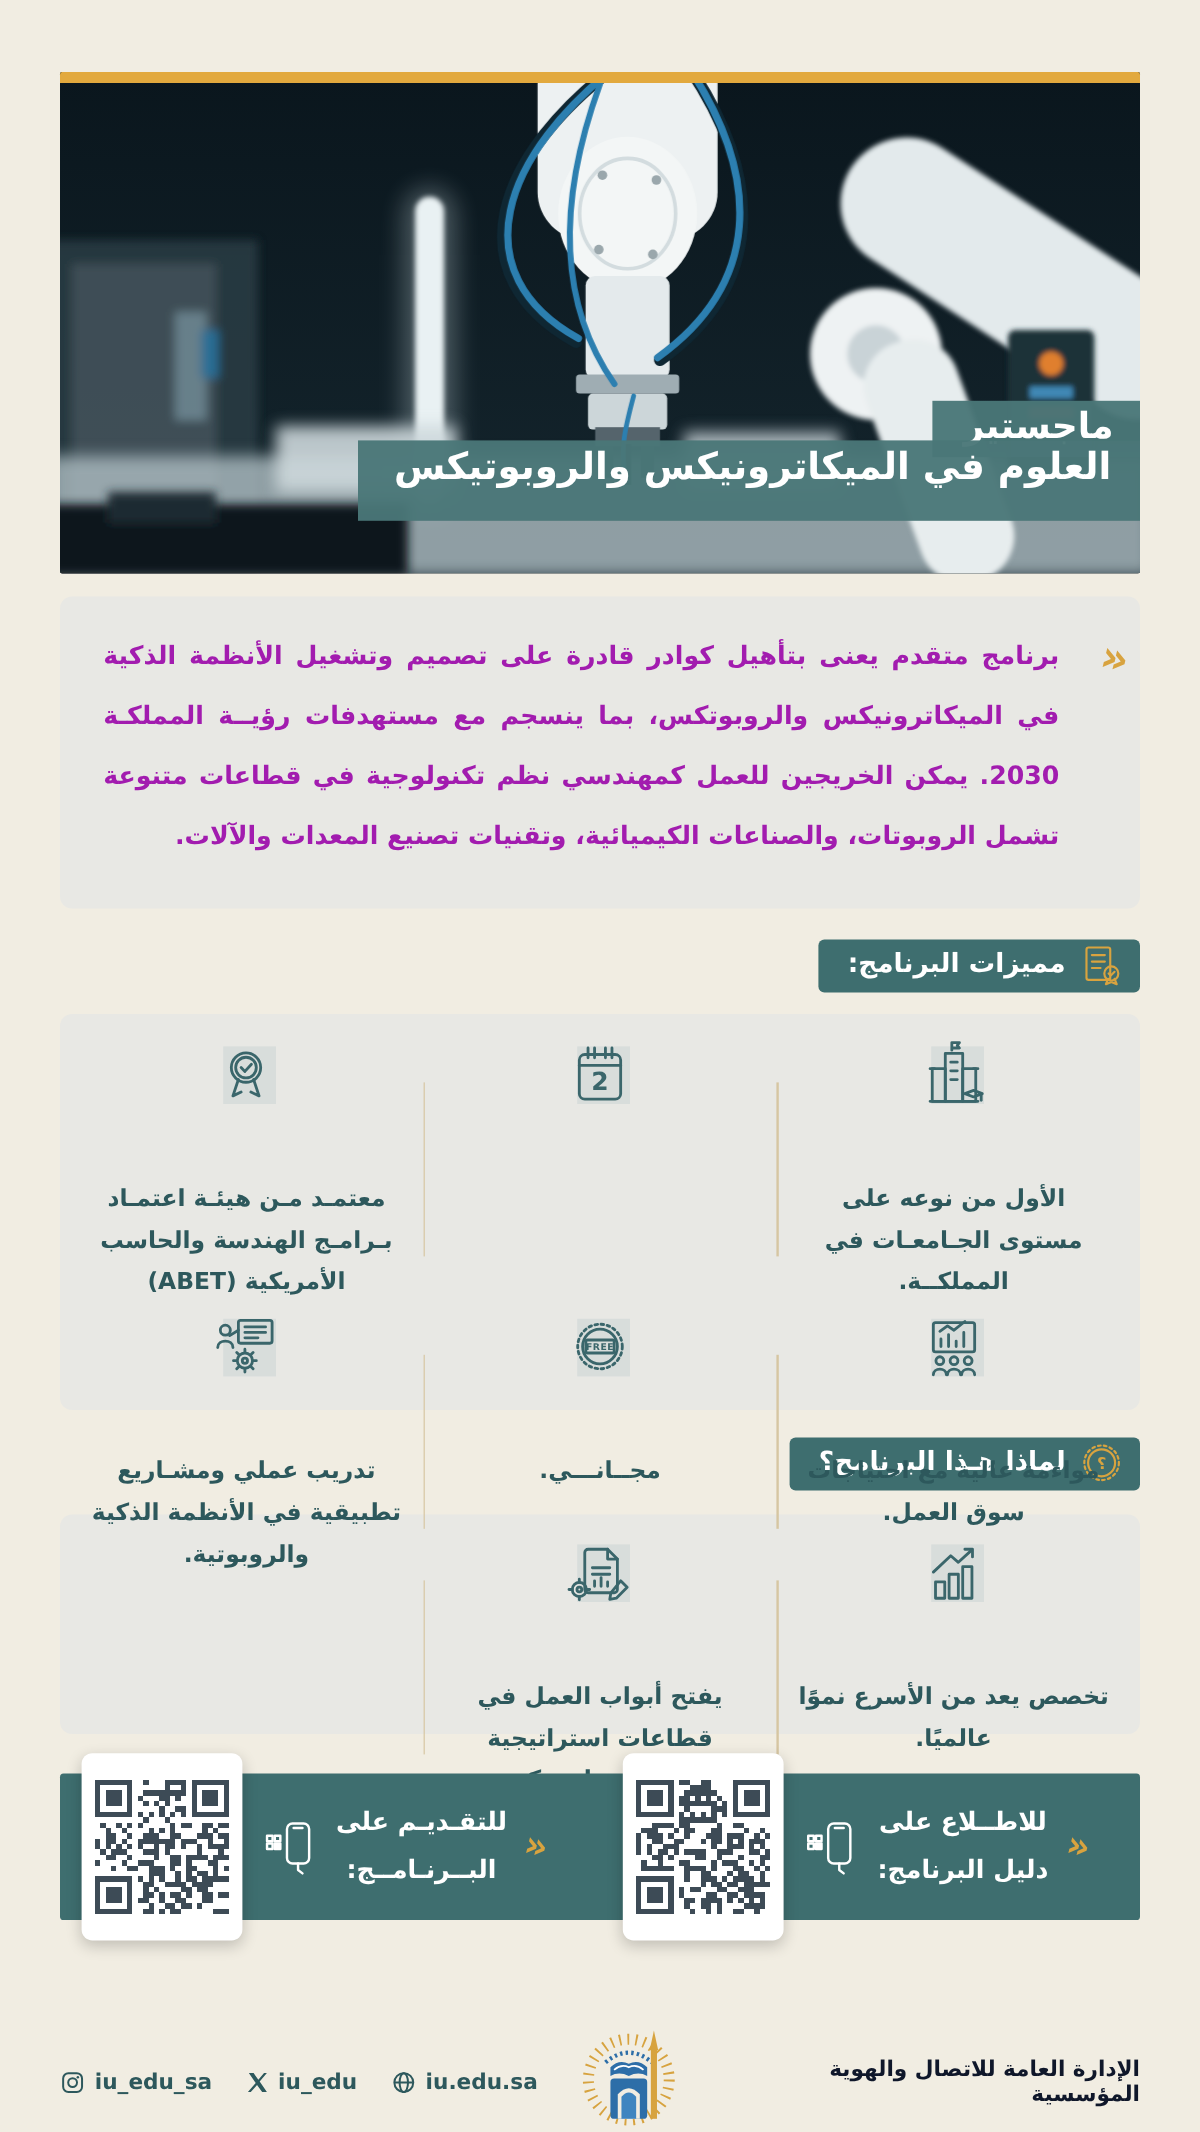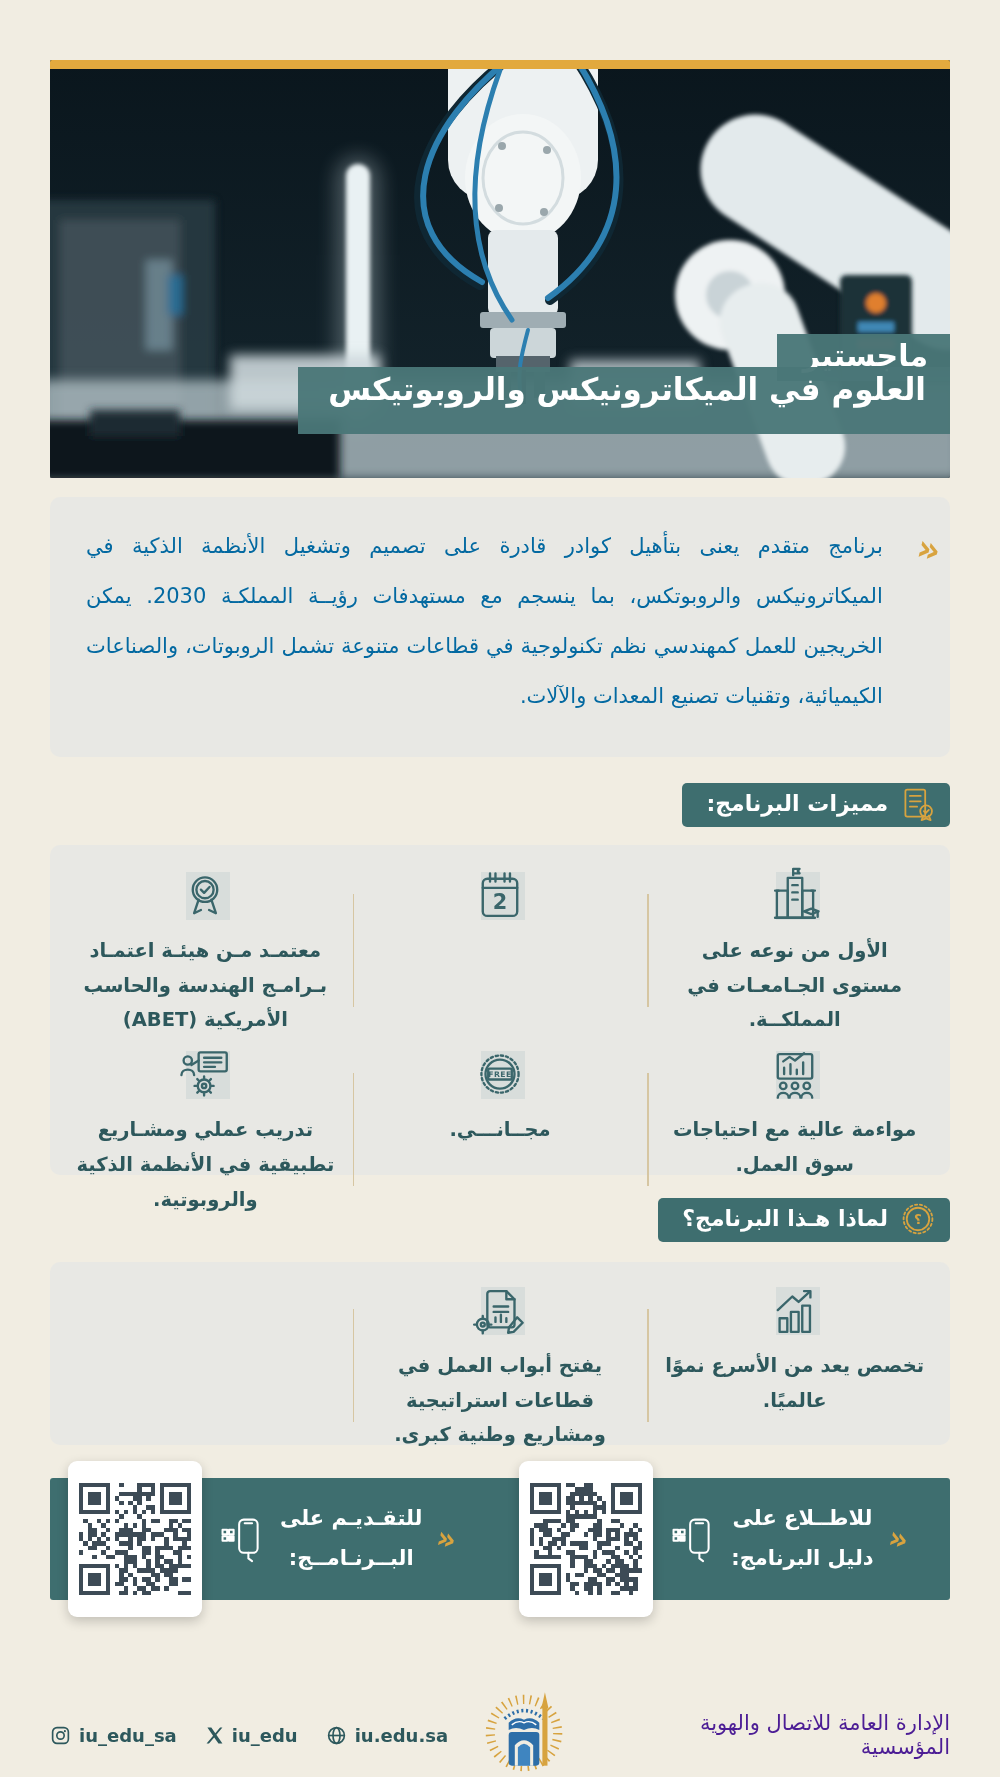--- a/index.html
+++ b/index.html
@@ -12,55 +12,55 @@
   .gold-bar{position:absolute;top:0;left:0;right:0;height:9px;background:#e2a93e;z-index:4;}
   .hero-art{position:absolute;inset:0;width:100%;height:100%;display:block;}
   .hero-title{position:absolute;right:0;background:rgba(74,119,120,0.96);color:#fff;font-weight:700;z-index:5;white-space:nowrap;}
   .hero-title.t1{bottom:97px;font-size:30px;padding:4px 22px 8px 26px;}
   .hero-title.t2{bottom:44px;font-size:31px;padding:4px 24px 27px 30px;}
 
   
   .intro-card{margin-top:19px;height:260px;box-sizing:border-box;background:#e8e8e4;border-radius:10px;
     padding:24px 30px 24px 36px;display:flex;gap:14px;}
   .intro-chevron{color:#d8a33f;font-size:36px;font-weight:700;line-height:1;margin-top:8px;transform:rotate(14deg);}
-  .intro-text{font-size:21px;font-weight:400;color:#0369a1;line-height:50px;text-align:justify;}
+  .intro-text{font-size:21px;font-weight:700;color:#a21caf;line-height:50px;text-align:justify;}
 
   
   .banner-row{display:flex;}
   .banner-row.feat{margin-top:26px;align-items:center;}
   .banner-row.why{margin-top:23px;}
   .section-banner{display:inline-flex;align-items:center;gap:12px;background:#3e6e6f;color:#fff;
     border-radius:5px;padding:5px 14px 8px 24px;font-size:22px;font-weight:700;height:44px;box-sizing:border-box;}
   .section-banner svg{flex:0 0 auto;}
 
   
   .grid-card{background:#e8e8e4;border-radius:10px;box-sizing:border-box;display:grid;grid-template-columns:1fr 1fr 1fr;}
   .grid-card.six{margin-top:18px;height:330px;padding:22px 8px 10px;grid-template-rows:1fr 1fr;row-gap:8px;}
   .grid-card.three{margin-top:20px;height:183px;padding:20px 8px 10px;}
   .cell{position:relative;display:flex;flex-direction:column;align-items:center;text-align:center;padding:0 16px;}
   .cell.sep::after{content:"";position:absolute;left:0;top:16%;height:66%;width:1.5px;background:#d6c6a2;}
   .icon-wrap{position:relative;width:58px;height:58px;margin-bottom:9px;flex:0 0 auto;}
   .icon-bg{position:absolute;left:10px;top:5px;width:44px;height:48px;background:#d8dddb;}
   .f-icon{position:relative;width:58px;height:58px;display:block;}
-  .cell-text{font-size:19.5px;font-weight:700;color:#2d585c;line-height:1.78;}
+  .cell-text{font-size:19.5px;font-weight:700;color:#2d585c;line-height:1.78;margin-top:48px;}
 
   
   .qr-banner{position:relative;margin-top:33px;height:122px;background:#3e6e6f;border-radius:3px;
     display:flex;align-items:center;justify-content:space-between;padding:0 42px 0 18px;box-sizing:border-box;}
   .qr-group{display:flex;align-items:center;gap:15px;}
   .qr-chevron{color:#d8a33f;font-size:30px;font-weight:700;line-height:1;transform:rotate(14deg);}
   .qr-label{color:#fff;font-size:21px;font-weight:700;line-height:1.9;text-align:center;white-space:nowrap;}
   .qr-label span{display:block;}
   .qr-card{width:134px;height:156px;background:#fff;border-radius:9px;box-shadow:0 4px 12px rgba(0,0,0,.2);
     display:flex;align-items:center;justify-content:center;flex:0 0 auto;}
   .qr-svg{width:112px;height:112px;display:block;}
 
   
   .footer{margin-top:84px;display:flex;align-items:center;justify-content:space-between;}
-  .dept{font-size:21px;font-weight:400;color:#4c1d95;}
+  .dept{font-size:18px;font-weight:700;color:#0f172a;}
   .logo-wrap{margin-left:30px;margin-right:40px;}
   .socials{display:flex;direction:ltr;align-items:center;gap:28px;}
   .social{display:flex;align-items:center;gap:8px;font-size:18px;font-weight:700;color:#2d585c;}
 </style>
 </head>
 <body>
 
 <div class="page">
   <div class="content">
 

